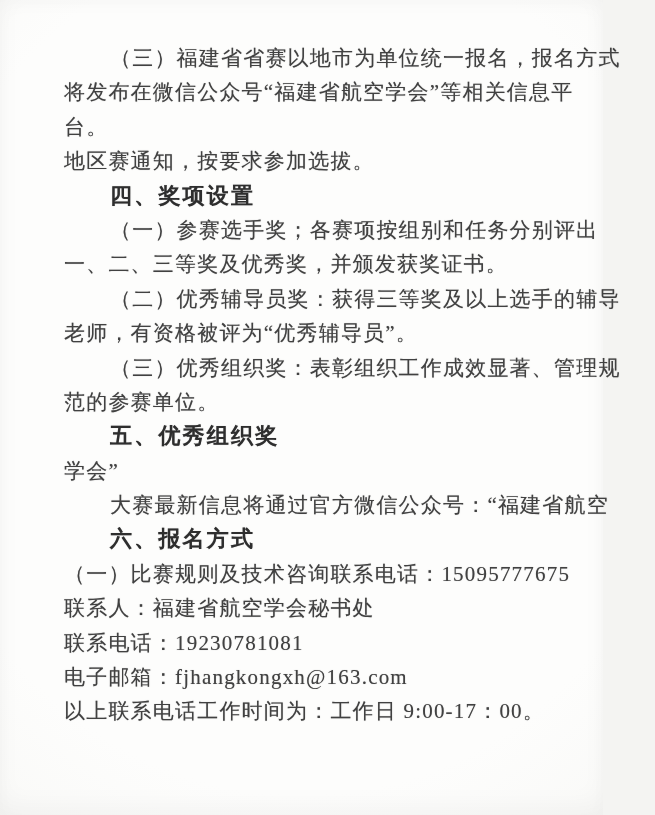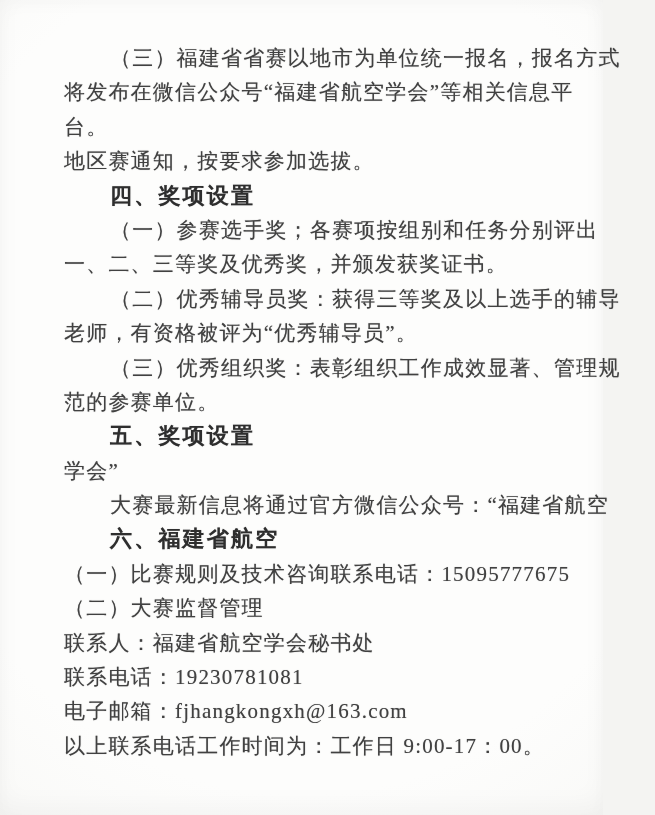--- a/index.html
+++ b/index.html
@@ -76,39 +76,36 @@
       <div class="line indent">（二）优秀辅导员奖：获得三等奖及以上选手的辅导</div>
       <div class="line">老师，有资格被评为“优秀辅导员”。</div>
     </div>
 
     <div class="para">
       <div class="line indent">（三）优秀组织奖：表彰组织工作成效显著、管理规</div>
       <div class="line">范的参赛单位。</div>
     </div>
 
     <div class="para heading">
-      <div class="line">五、奖项设置</div>
+      <div class="line">五、优秀组织奖</div>
     </div>
 
     <div class="para">
       <div class="line">学会”</div>
       <div class="line indent">大赛最新信息将通过官方微信公众号：“福建省航空</div>
     </div>
 
     <div class="para heading">
-      <div class="line">六、福建省航空</div>
+      <div class="line">六、报名方式</div>
     </div>
 
     <div class="para">
       <div class="line">（一）比赛规则及技术咨询联系电话：15095777675</div>
     </div>
 
-    <div class="para">
-      <div class="line">（二）大赛监督管理</div>
-    </div>
 
     <div class="para">
       <div class="line">联系人：福建省航空学会秘书处</div>
     </div>
 
     <div class="para">
       <div class="line">联系电话：19230781081</div>
     </div>
 
     <div class="para">

